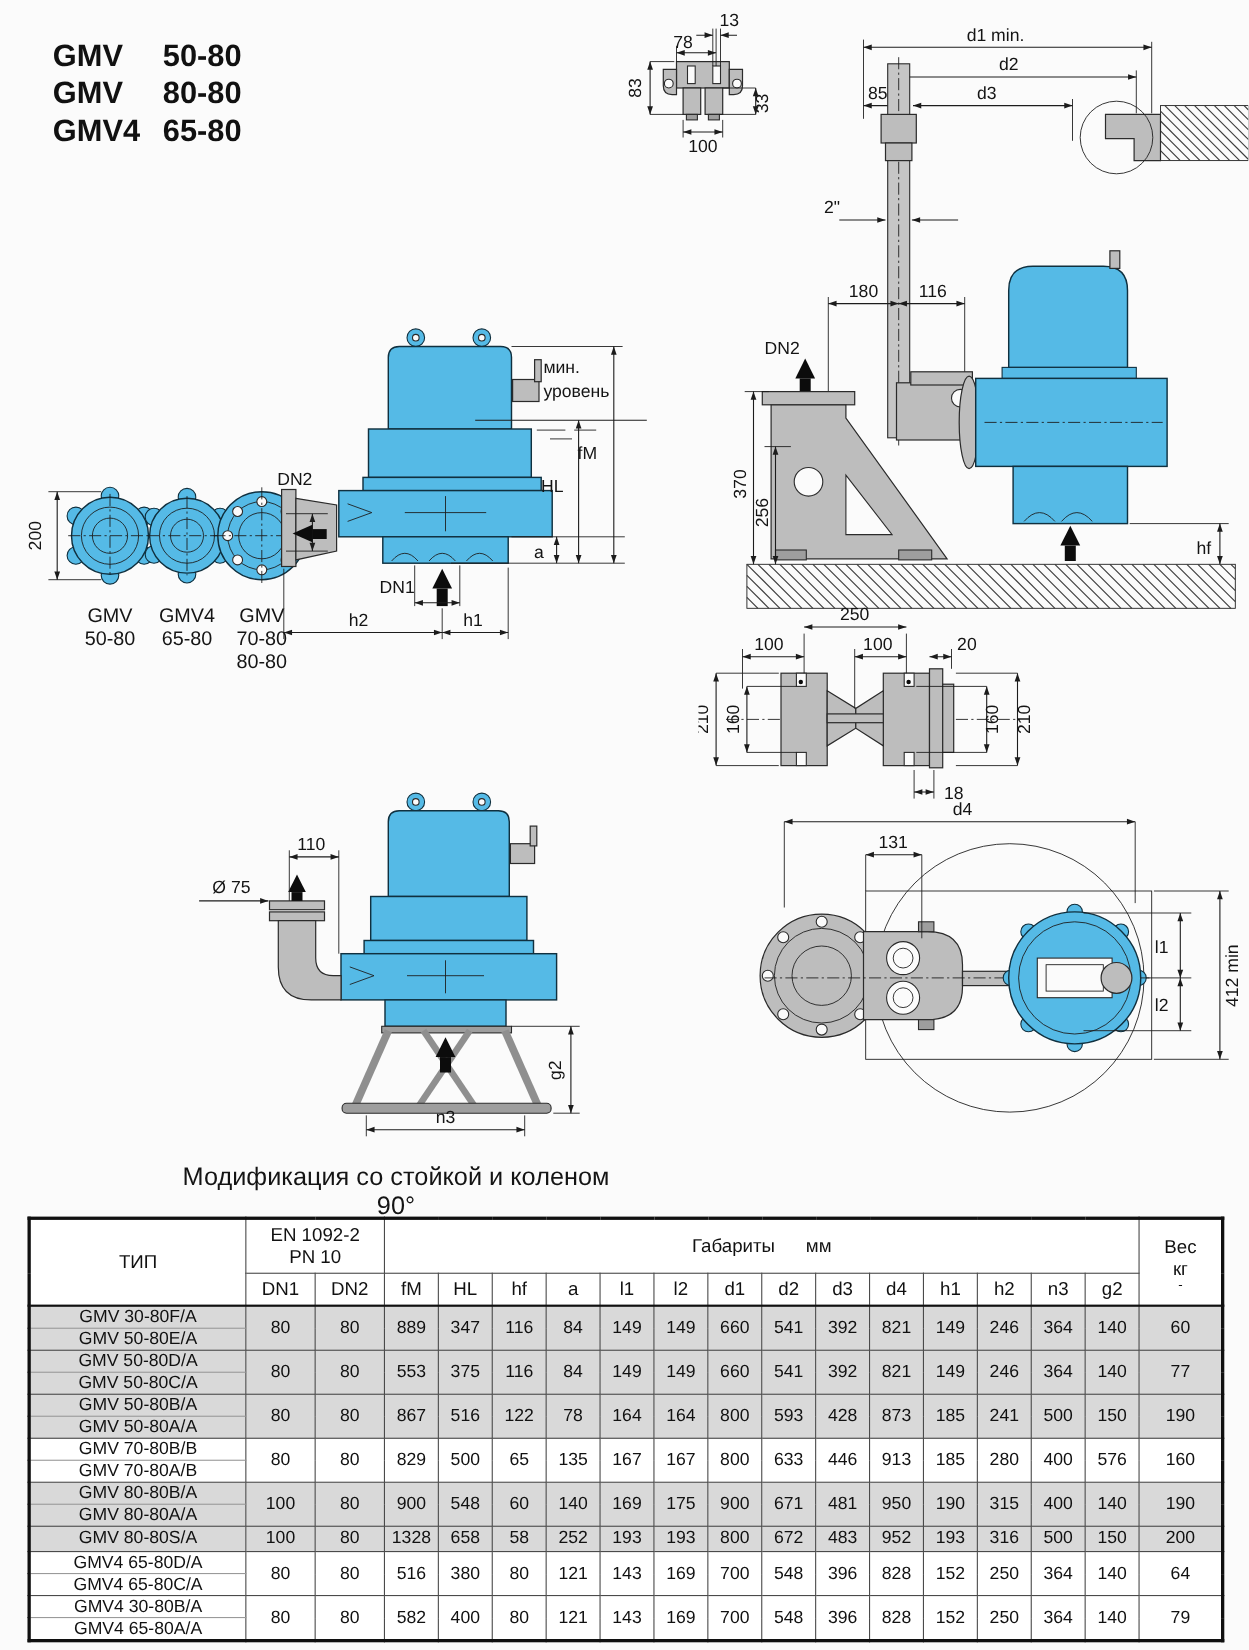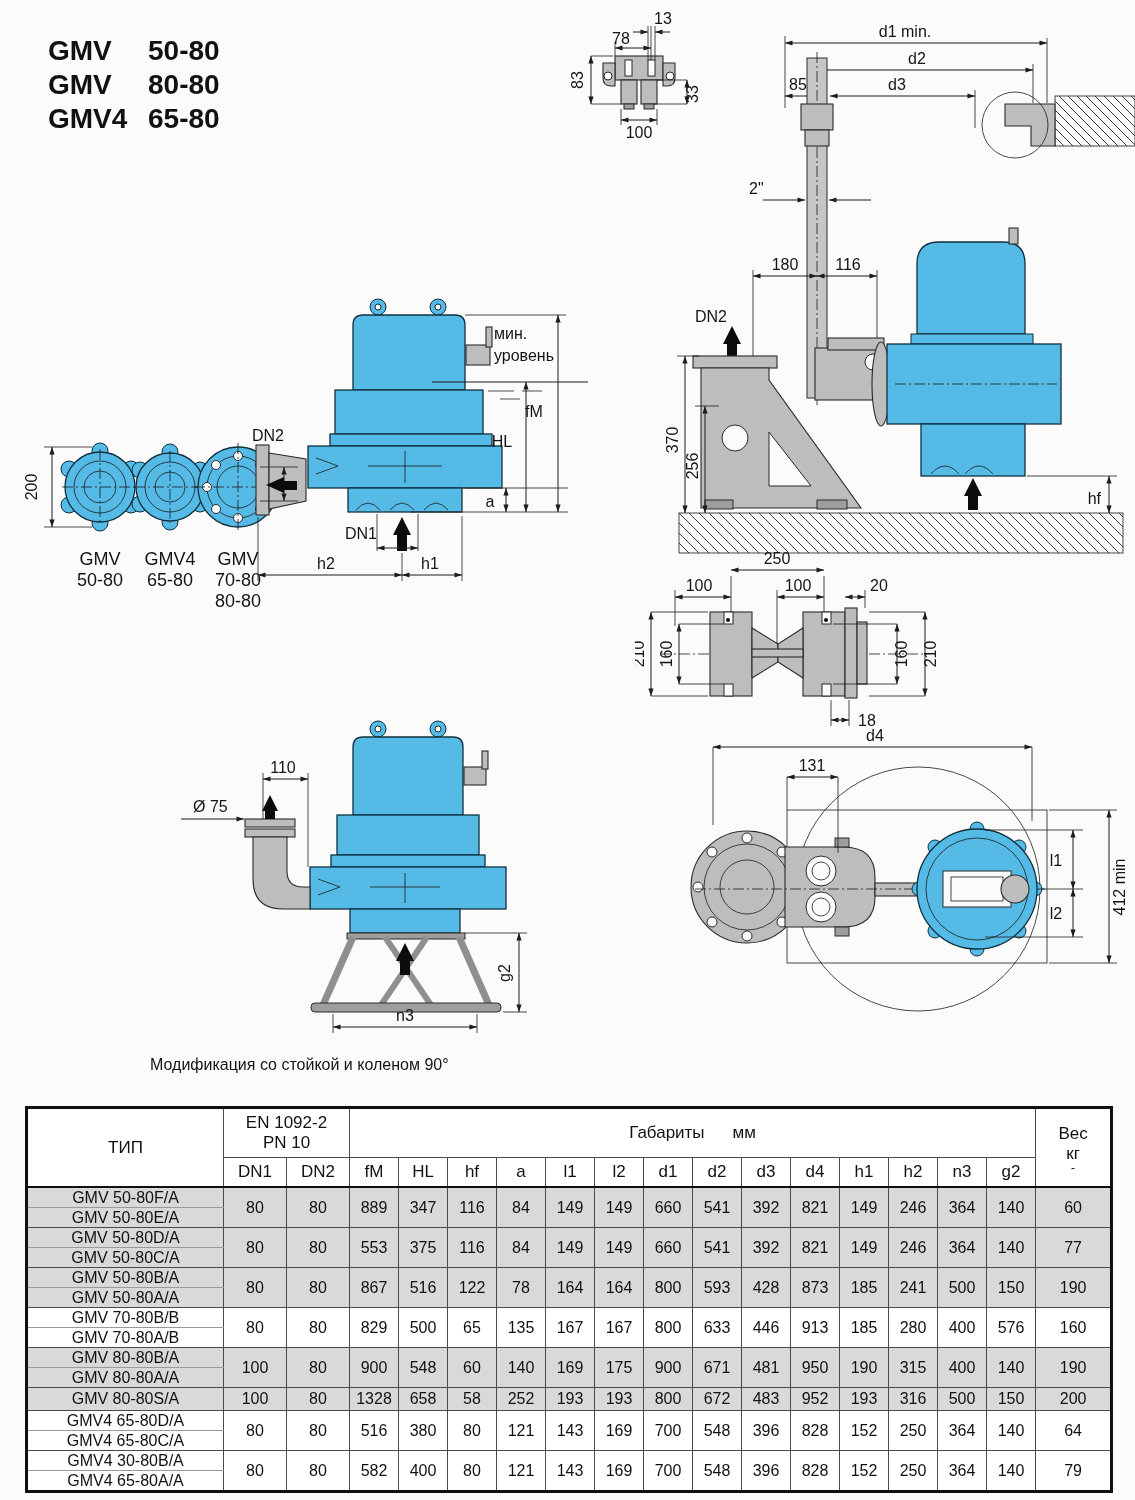--- a/index.html
+++ b/index.html
@@ -3,21 +3,21 @@
 <meta charset="utf-8">
 <style>
   html,body{margin:0;padding:0;background:#fbfbfb;width:1135px;height:1500px;position:relative;
     font-family:"Liberation Sans",sans-serif;color:#111;overflow:hidden}
   .abs{position:absolute}
   
   #titles{left:48px;top:34px;font-weight:bold;font-size:28px;line-height:34px}
   #titles .trow{display:flex}
   #titles .mname{width:100px}
   
-  .caption{font-size:16px;color:#141414}
+  .caption{font-size:23px;text-align:center;color:#141414}
   
   .blu{fill:#55bae6;stroke:#10303f;stroke-width:1.3}
   .blu2{fill:#55bae6;stroke:#10303f;stroke-width:1}
   .gry{fill:#bdbdbd;stroke:#2b2b2b;stroke-width:1.1}
   .gry2{fill:#9e9e9e;stroke:#2b2b2b;stroke-width:1}
   .wht{fill:#fbfbfb;stroke:#2b2b2b;stroke-width:1}
   .dim{stroke:#1c1c1c;stroke-width:1;fill:none}
   .ext{stroke:#1c1c1c;stroke-width:.8;fill:none}
   .thn{stroke:#1c1c1c;stroke-width:.8;fill:none}
   .cl{stroke:#1c1c1c;stroke-width:.8;stroke-dasharray:11 3 2 3;fill:none}
@@ -687,21 +687,21 @@
         <th>d3</th>
         <th>d4</th>
         <th>h1</th>
         <th>h2</th>
         <th>n3</th>
         <th>g2</th>
       </tr>
   </thead>
   <tbody id="spec-body">
       <tr class="shaded first-sub">
-        <td class="type-cell">GMV 50-80F/A</td>
+        <td class="type-cell">GMV 30-80F/A</td>
         <td rowspan="2">80</td>
         <td rowspan="2">80</td>
         <td rowspan="2">889</td>
         <td rowspan="2">347</td>
         <td rowspan="2">116</td>
         <td rowspan="2">84</td>
         <td rowspan="2">149</td>
         <td rowspan="2">149</td>
         <td rowspan="2">660</td>
         <td rowspan="2">541</td>

